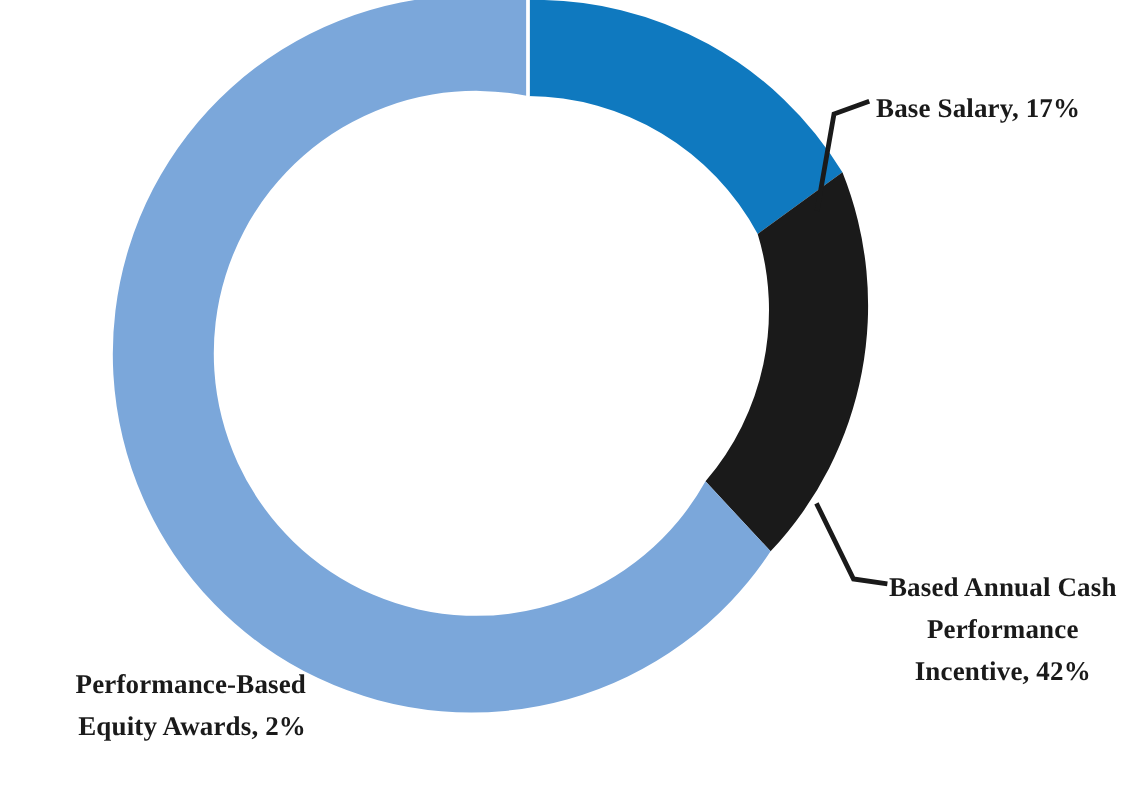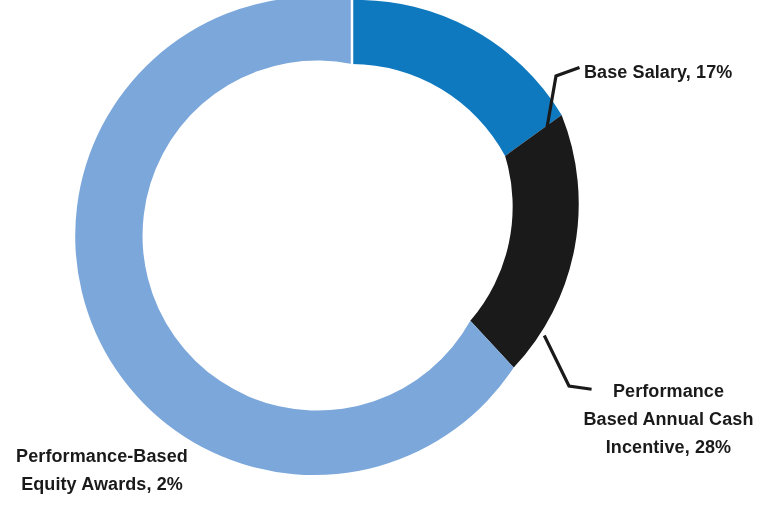--- a/index.html
+++ b/index.html
@@ -14,20 +14,21 @@
     overflow: hidden;
     font-family: "Liberation Sans", sans-serif;
     -webkit-font-smoothing: antialiased;
   }
   #chart-root {
     position: absolute;
     left: 0;
     top: 0;
     width: 763px;
     height: 423px;
+    font-family: Liberation Serif, serif;
   }
   svg.donut-svg {
     position: absolute;
     left: 0;
     top: 0;
     width: 763px;
     height: 529px;
     display: block;
   }
   .callout-label {
@@ -47,21 +48,21 @@
   #label-annual-cash {
     left: 574px;
     top: 377px;
     width: 189px;
     text-align: center;
   }
   #label-equity-awards {
     left: 0px;
     top: 442px;
     width: 204px;
-    text-align: center;
+    text-align: right;
   }
   .label-line {
     display: block;
   }
 </style>
 </head>
 <body>
 
 <div id="chart-root">
 
@@ -93,23 +94,23 @@
     <polyline points="545,139 556,76 578,68" fill="none" stroke="#1a1a1a" stroke-width="3.2" stroke-linecap="square" stroke-linejoin="miter"></polyline>
 
     <polyline points="545,337 569,386 590,389" fill="none" stroke="#1a1a1a" stroke-width="3.2" stroke-linecap="square" stroke-linejoin="miter"></polyline>
   </svg>
 
   <div class="callout-label" id="label-base-salary">
     <span class="label-line">Base Salary, 17%</span>
   </div>
 
   <div class="callout-label" id="label-annual-cash">
+    <span class="label-line">Based Annual Cash</span>
     <span class="label-line">Performance</span>
-    <span class="label-line">Based Annual Cash</span>
-    <span class="label-line">Incentive, 28%</span>
+    <span class="label-line">Incentive, 42%</span>
   </div>
 
   <div class="callout-label" id="label-equity-awards">
     <span class="label-line">Performance-Based</span>
     <span class="label-line">Equity Awards, 2%</span>
   </div>
 
 </div>
 
 </body></html>

